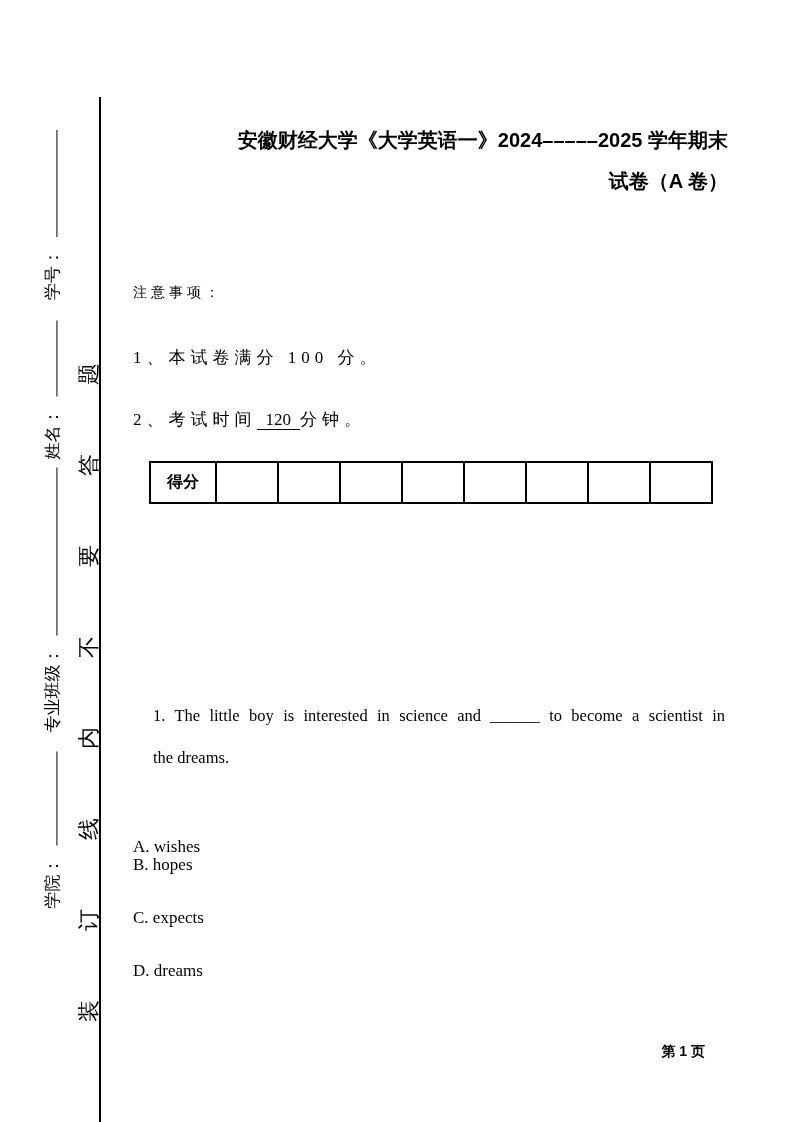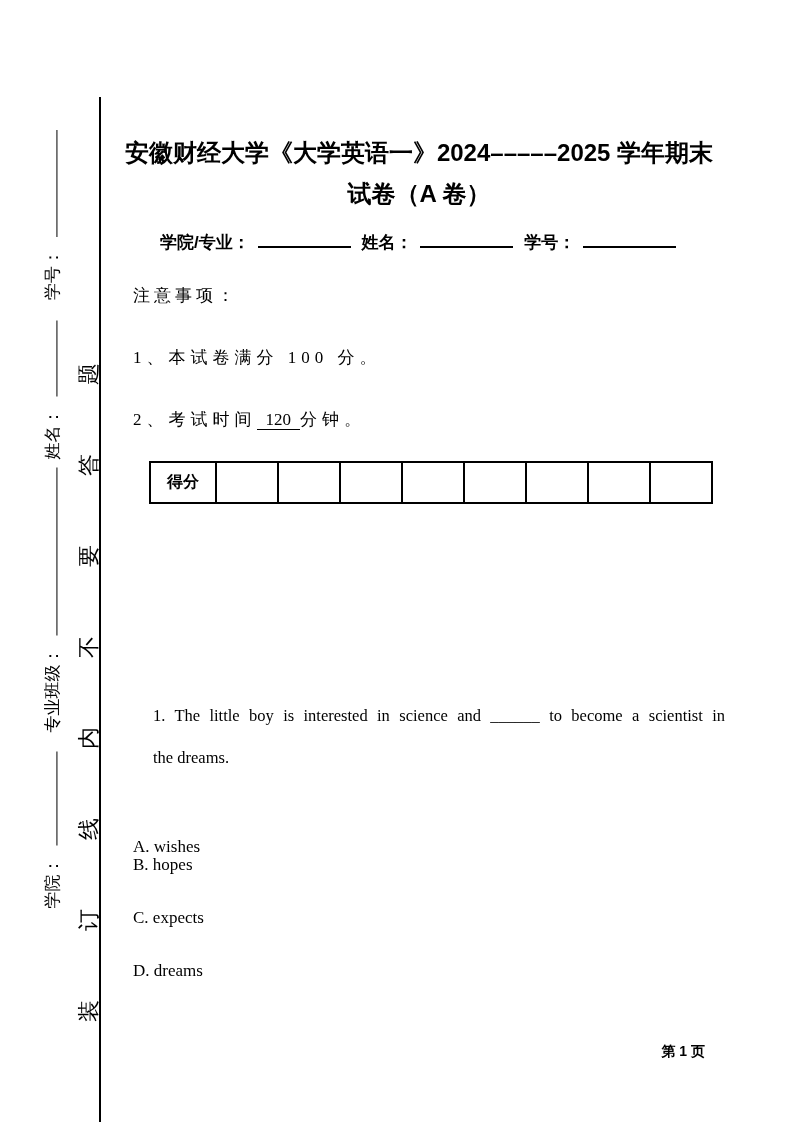--- a/index.html
+++ b/index.html
@@ -41,43 +41,43 @@
     top: 658px;
     white-space: nowrap;
     font-size: 22px;
     letter-spacing: 69px;
     transform: translate(-50%, -50%) rotate(-90deg);
   }
   .hei { font-family: "Liberation Sans", sans-serif; font-weight: 700; }
   .title {
     position: absolute;
     left: 110px;
-    top: 132px;
+    top: 120px;
     width: 618px;
-    text-align: center;
-    font-size: 24px;
+    text-align: right;
+    font-size: 20px;
     line-height: 41px;
     white-space: nowrap;
   }
   .info-row {
     position: absolute;
     left: 160px;
     top: 231px;
     width: 560px;
     font-size: 17px;
     white-space: nowrap;
   }
   .hblank {
     display: inline-block;
     width: 93px;
     height: 0.85em;
     border-bottom: 2px solid #000;
     margin: 0 6px 0 8px;
   }
-  .notice   { position: absolute; left: 133px; top: 284px; font-size: 17px; letter-spacing: 4px; }
+  .notice   { position: absolute; left: 133px; top: 284px; font-size: 14px; letter-spacing: 4px; }
   .n-item1  { position: absolute; left: 133px; top: 346px; font-size: 17px; letter-spacing: 5px; }
   .n-item2  { position: absolute; left: 133px; top: 408px; font-size: 17px; }
   .n-item2 .sp { letter-spacing: 5px; }
   .uval { border-bottom: 1.5px solid #000; padding: 0 9px; }
   .score-table {
     position: absolute;
     left: 149px;
     top: 461px;
     border-collapse: collapse;
     table-layout: fixed;
@@ -143,25 +143,20 @@
     <span>学院：</span><span class="mblank" style="width:94px;"></span>
   </div>
 
   <div class="rot-binding">装订线内不要答题</div>
 
   <div class="title hei">
     <div>安徽财经大学《大学英语一》2024–––––2025 学年期末</div>
     <div>试卷（A 卷）</div>
   </div>
 
-  <div class="info-row hei">
-    <span>学院/专业：</span><span class="hblank"></span>
-    <span>姓名：</span><span class="hblank"></span>
-    <span>学号：</span><span class="hblank"></span>
-  </div>
 
   <div class="notice">注意事项：</div>
   <div class="n-item1">1、本试卷满分 100 分。</div>
   <div class="n-item2">
     <span class="sp">2、考试时间</span><span class="uval">120</span><span class="sp">分钟。</span>
   </div>
 
   <table class="score-table">
     <colgroup>
       <col style="width:66px">

